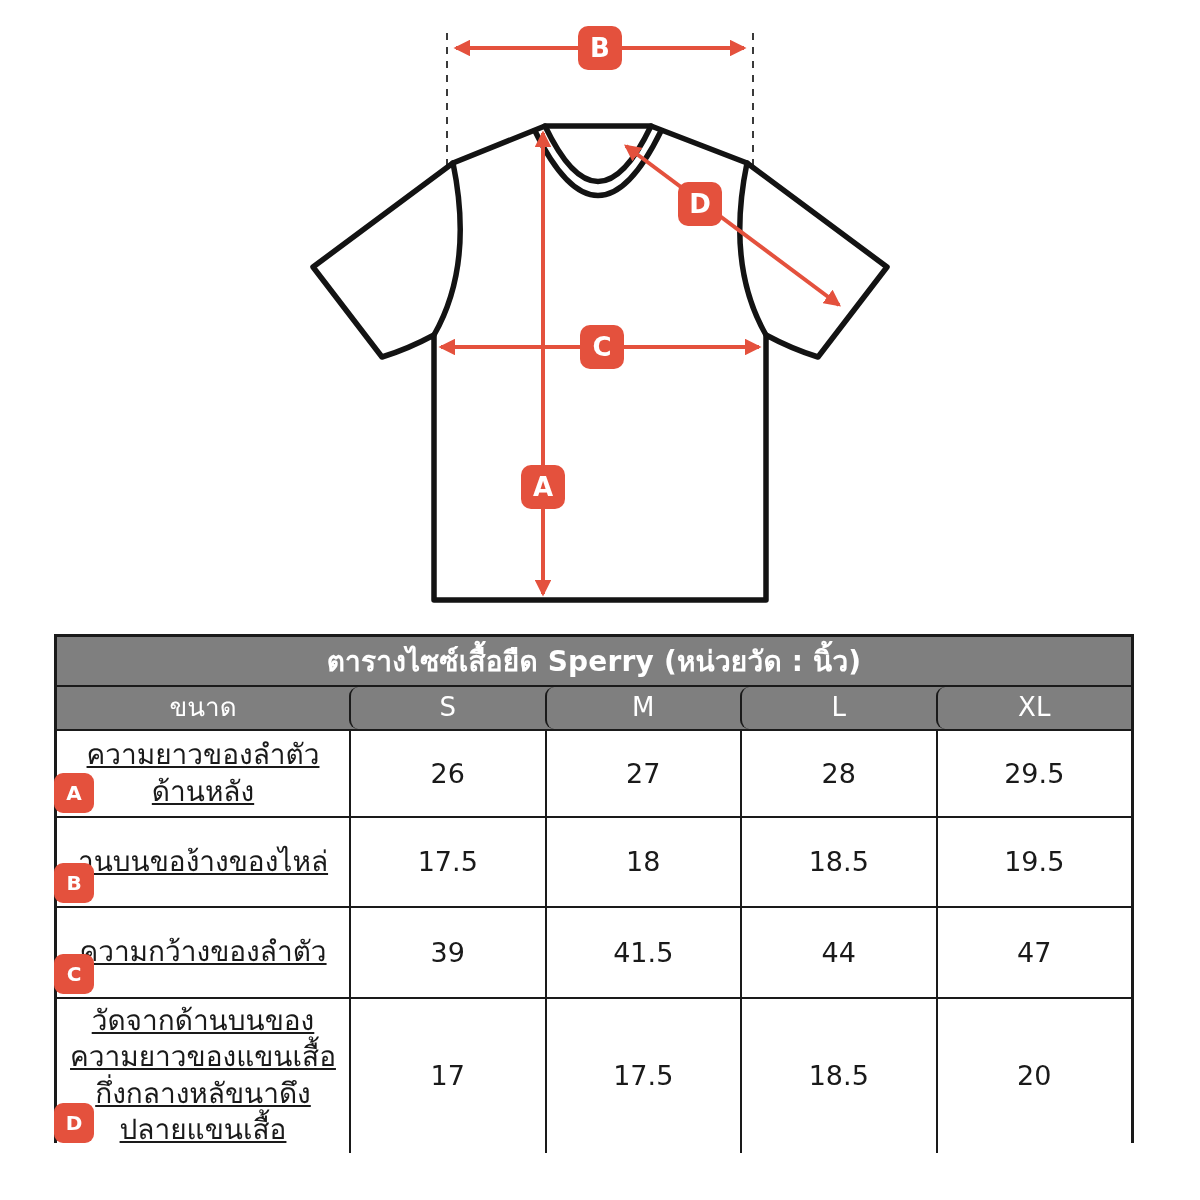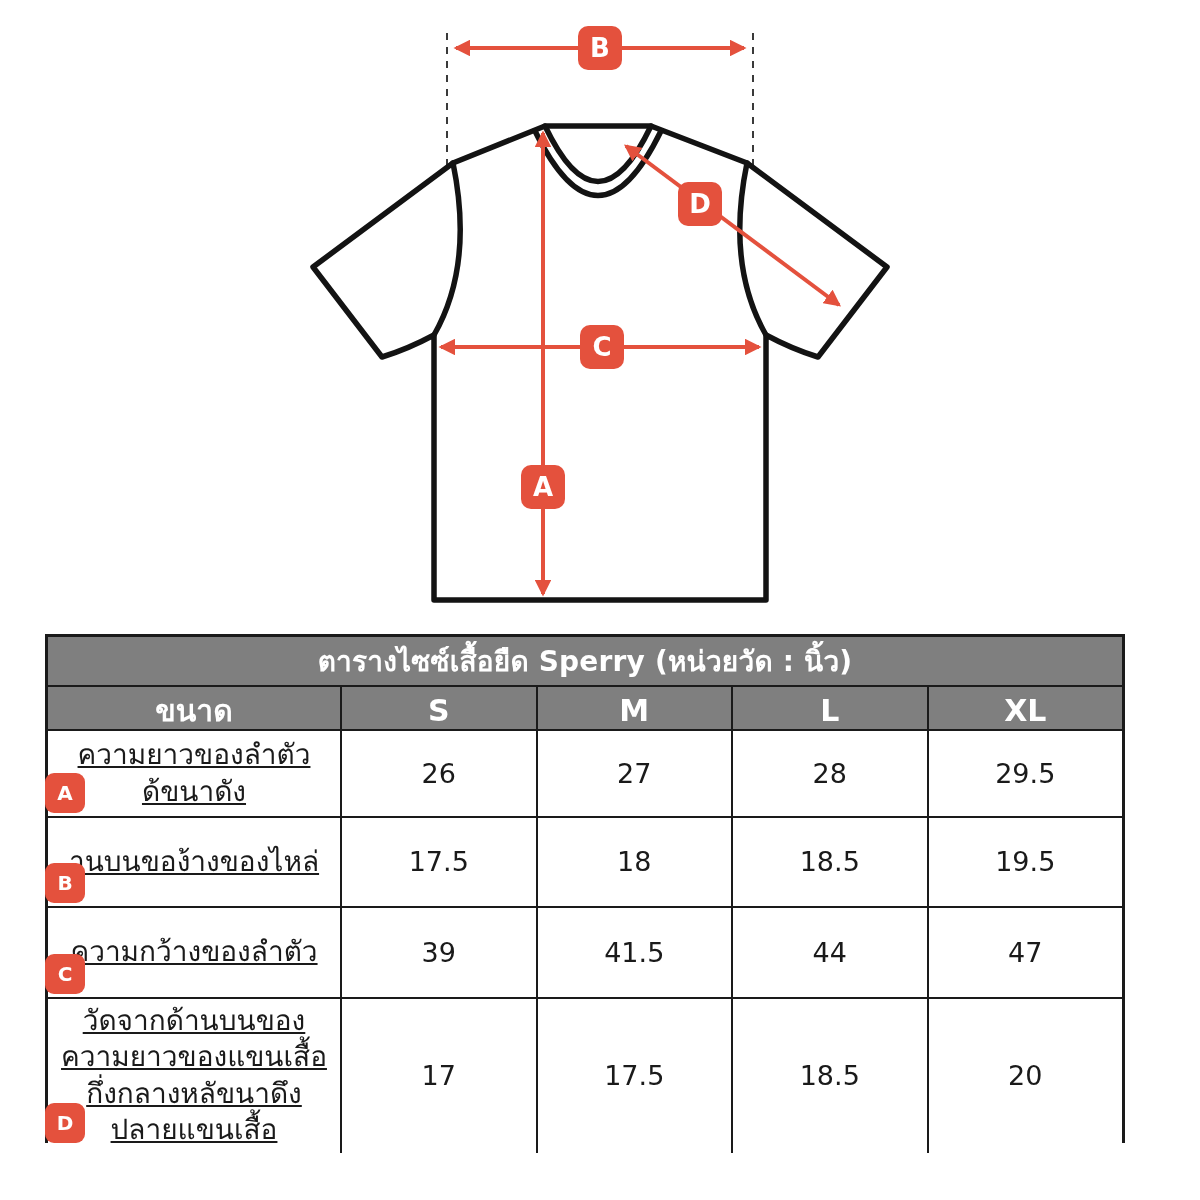--- a/index.html
+++ b/index.html
@@ -5,36 +5,36 @@
   html,body{margin:0;padding:0;}
   body{
     width:1200px;height:1200px;position:relative;background:#ffffff;
     font-family:"DejaVu Sans","Liberation Sans",sans-serif;
     color:#1a1a1a;overflow:hidden;
   }
   .diagram{position:absolute;left:0;top:0;width:1200px;height:634px;}
 
   
   .size-table{
-    position:absolute;left:45px;top:634px;width:1080px;height:509px;
+    position:absolute;left:54px;top:634px;width:1080px;height:509px;
     border:3px solid #1a1a1a;box-sizing:border-box;background:#ffffff;
     overflow:visible;
   }
   .tbl-title{
     height:50px;background:#7f7f7f;color:#ffffff;
     display:flex;align-items:center;justify-content:center;
     font-size:28px;font-weight:600;border-bottom:2px solid #1a1a1a;
     box-sizing:border-box;letter-spacing:.2px;
   }
   .tbl-row{
     display:grid;grid-template-columns:292px 1fr 1fr 1fr 1fr;
     box-sizing:border-box;position:relative;
   }
   .tbl-head{height:44px;background:#7f7f7f;color:#ffffff;border-bottom:2px solid #1a1a1a;}
-  .tbl-head .cell{font-size:30px;font-weight:700;}
+  .tbl-head .cell{font-size:26px;font-weight:400;border-radius:9px;}
   .cell{
     display:flex;flex-direction:column;align-items:center;justify-content:center;
     text-align:center;box-sizing:border-box;font-size:27px;line-height:1.3;
     padding:4px 6px;
   }
   .cell + .cell{border-left:2px solid #1a1a1a;}
   .tbl-body .tbl-row{border-bottom:2px solid #1a1a1a;background:#ffffff;}
   .tbl-body .tbl-row:last-child{border-bottom:none;}
   .row-a{height:87px;} .row-b{height:90px;} .row-c{height:91px;} .row-d{height:147px;}
   .row-badge{
@@ -107,21 +107,21 @@
     <div class="cell">L</div>
     <div class="cell">XL</div>
   </div>
 
   <div class="tbl-body">
 
     <div class="tbl-row row-a">
       <div class="row-badge">A</div>
       <div class="cell label-cell">
         <div>ความยาวของลำตัว</div>
-        <div>ด้ขนาดัง</div>
+        <div>ด้านหลัง</div>
       </div>
       <div class="cell">26</div>
       <div class="cell">27</div>
       <div class="cell">28</div>
       <div class="cell">29.5</div>
     </div>
 
     <div class="tbl-row row-b">
       <div class="row-badge">B</div>
       <div class="cell label-cell">

